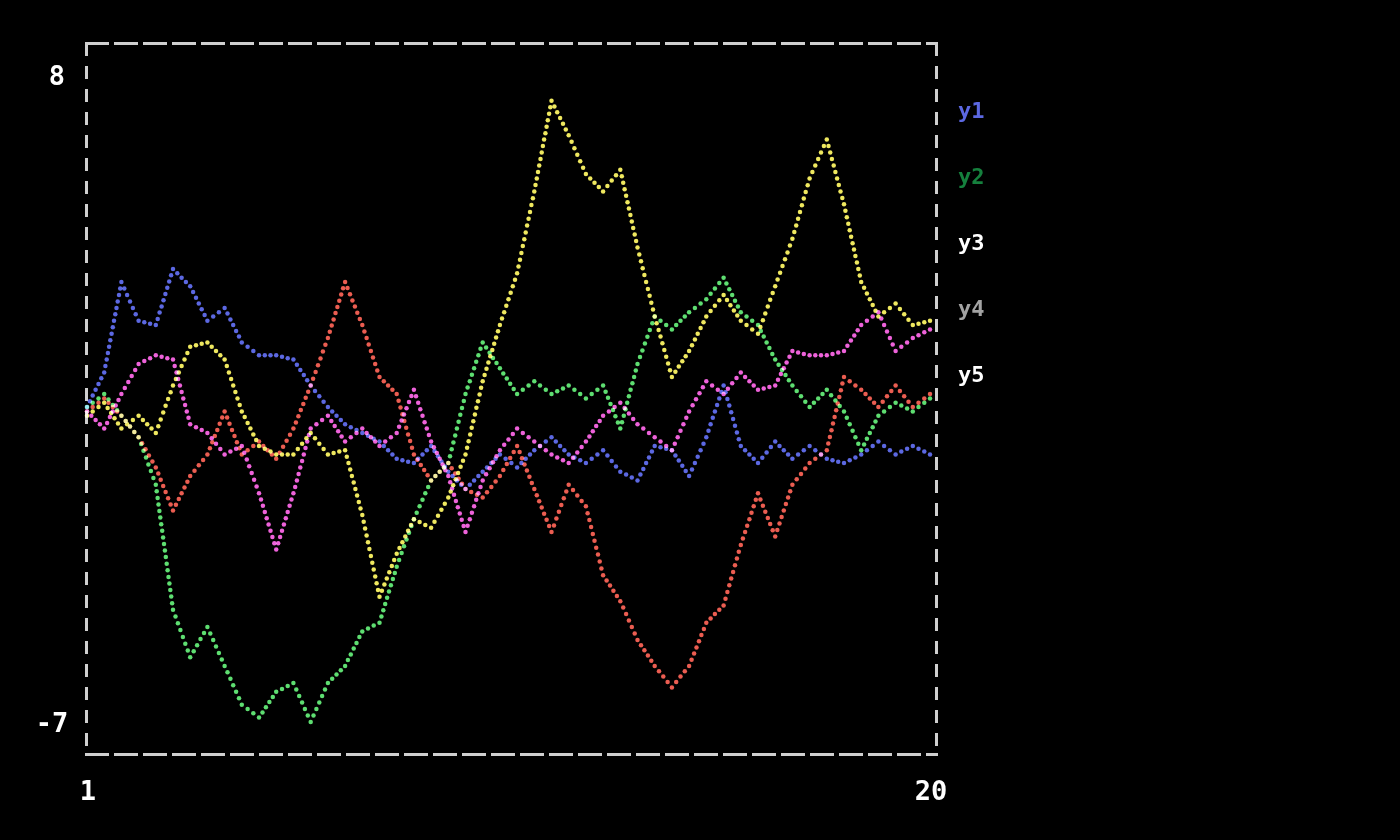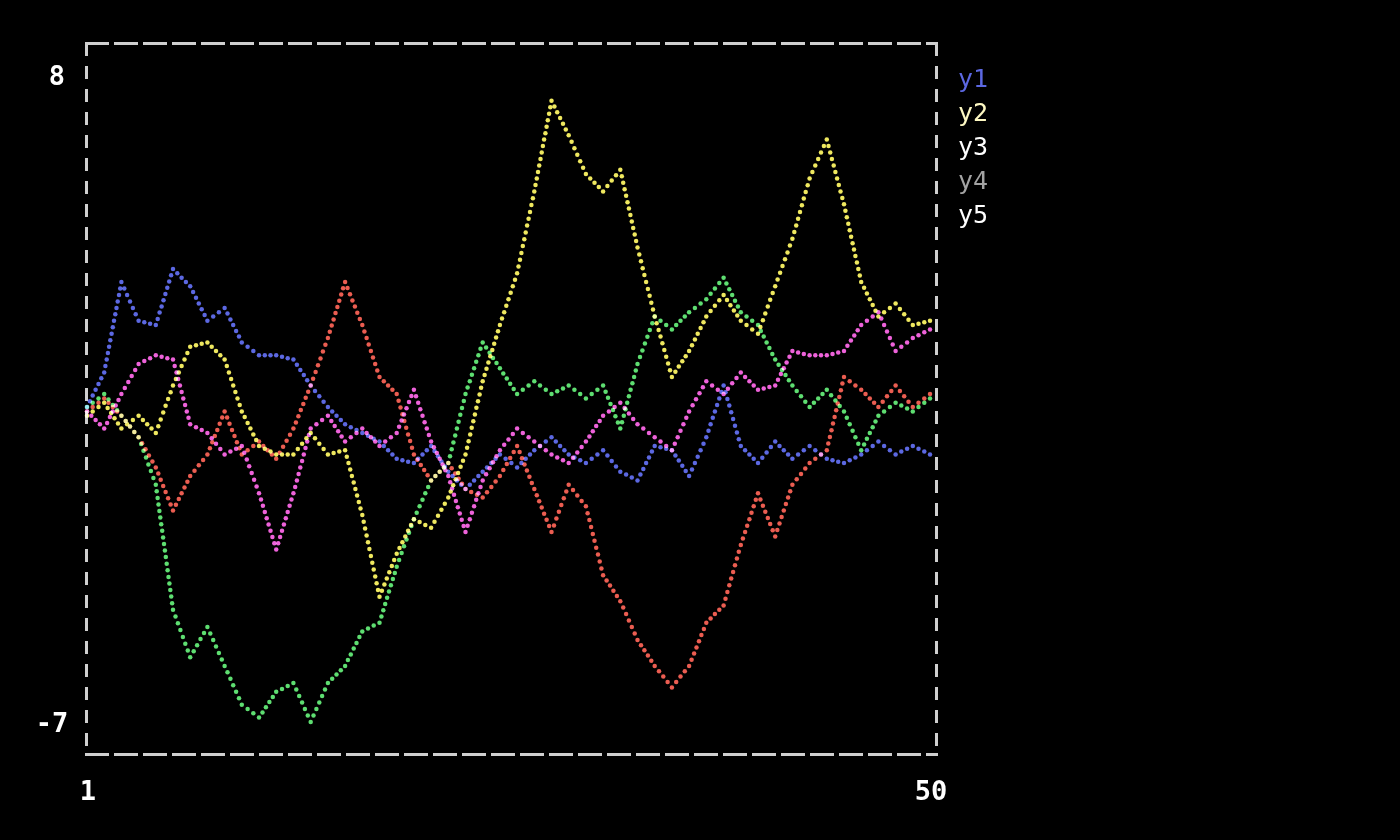--- a/index.html
+++ b/index.html
@@ -2,21 +2,21 @@
 <html><head>
 <meta charset="utf-8">
 <style>
   html,body{margin:0;padding:0;background:#000;width:1400px;height:840px;overflow:hidden;}
   #stage{position:relative;width:1400px;height:840px;background:#000;
          font-family:"DejaVu Sans Mono","Liberation Mono",monospace;}
   #plot{position:absolute;left:0;top:0;}
   .axis-label{position:absolute;color:#ffffff;font-weight:bold;font-size:27px;line-height:1;
               transform:translate(-50%,-50%);white-space:pre;}
   #legend{position:absolute;left:958px;top:62px;display:flex;flex-direction:column;}
-  .legend-item{font-size:25px;font-weight:normal;line-height:34px;white-space:pre;}
+  .legend-item{font-size:22px;font-weight:bold;line-height:34px;white-space:pre;margin-top:32px;}
   circle{mix-blend-mode:screen;}
 </style>
 </head>
 <body>
 
 <div id="stage">
 
   <svg id="plot" width="1400" height="840">
     <line id="border-top" x1="85" y1="43.5" x2="938" y2="43.5" stroke-width="3" stroke-dasharray="24 5" stroke="#cfcfcf"></line>
     <line id="border-bottom" x1="85" y1="754.5" x2="938" y2="754.5" stroke-width="3" stroke-dasharray="24 5" stroke="#cfcfcf"></line>
@@ -1324,23 +1324,23 @@
           <circle cx="918.5" cy="407.1" r="2.25"></circle>
           <circle cx="924.3" cy="402.7" r="2.25"></circle>
           <circle cx="930.0" cy="398.4" r="2.25"></circle>
         </g>
       </g>
   </svg>
 
   <div class="axis-label" style="left:57px;top:75px;">8</div>
   <div class="axis-label" style="left:52px;top:722px;">-7</div>
   <div class="axis-label" style="left:88px;top:790px;">1</div>
-  <div class="axis-label" style="left:931px;top:790px;">50</div>
+  <div class="axis-label" style="left:931px;top:790px;">20</div>
 
   <div id="legend">
       <div class="legend-item" style="color: rgb(92, 104, 226);">y1</div>
-      <div class="legend-item" style="color: #fef9c3;">y2</div>
+      <div class="legend-item" style="color: #15803d;">y2</div>
       <div class="legend-item" style="color: #ffffff;">y3</div>
       <div class="legend-item" style="color: #a3a3a3;">y4</div>
       <div class="legend-item" style="color: #ffffff;">y5</div>
     </div>
 
 </div>
 
 </body></html>

